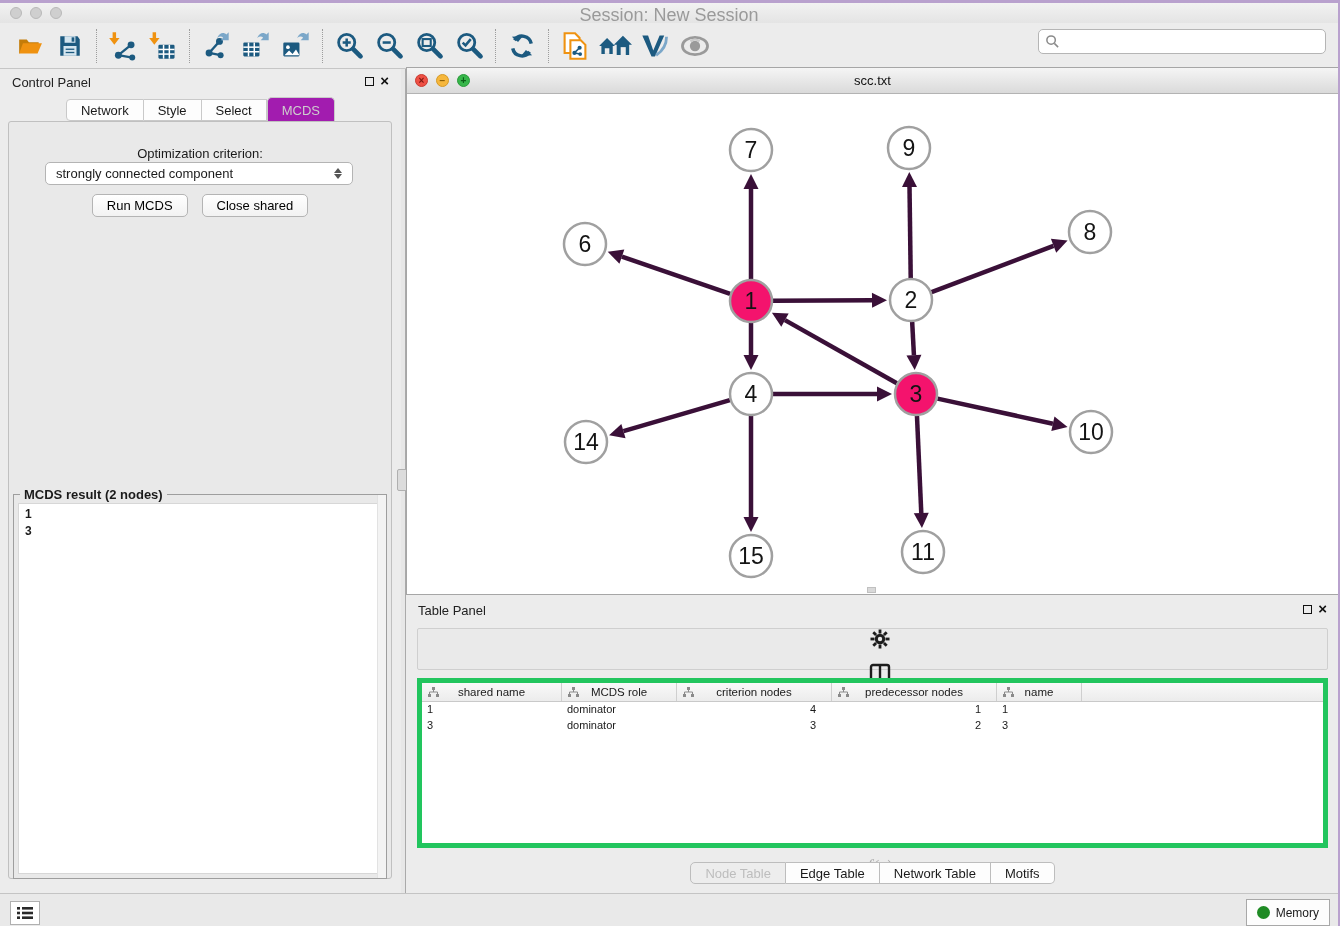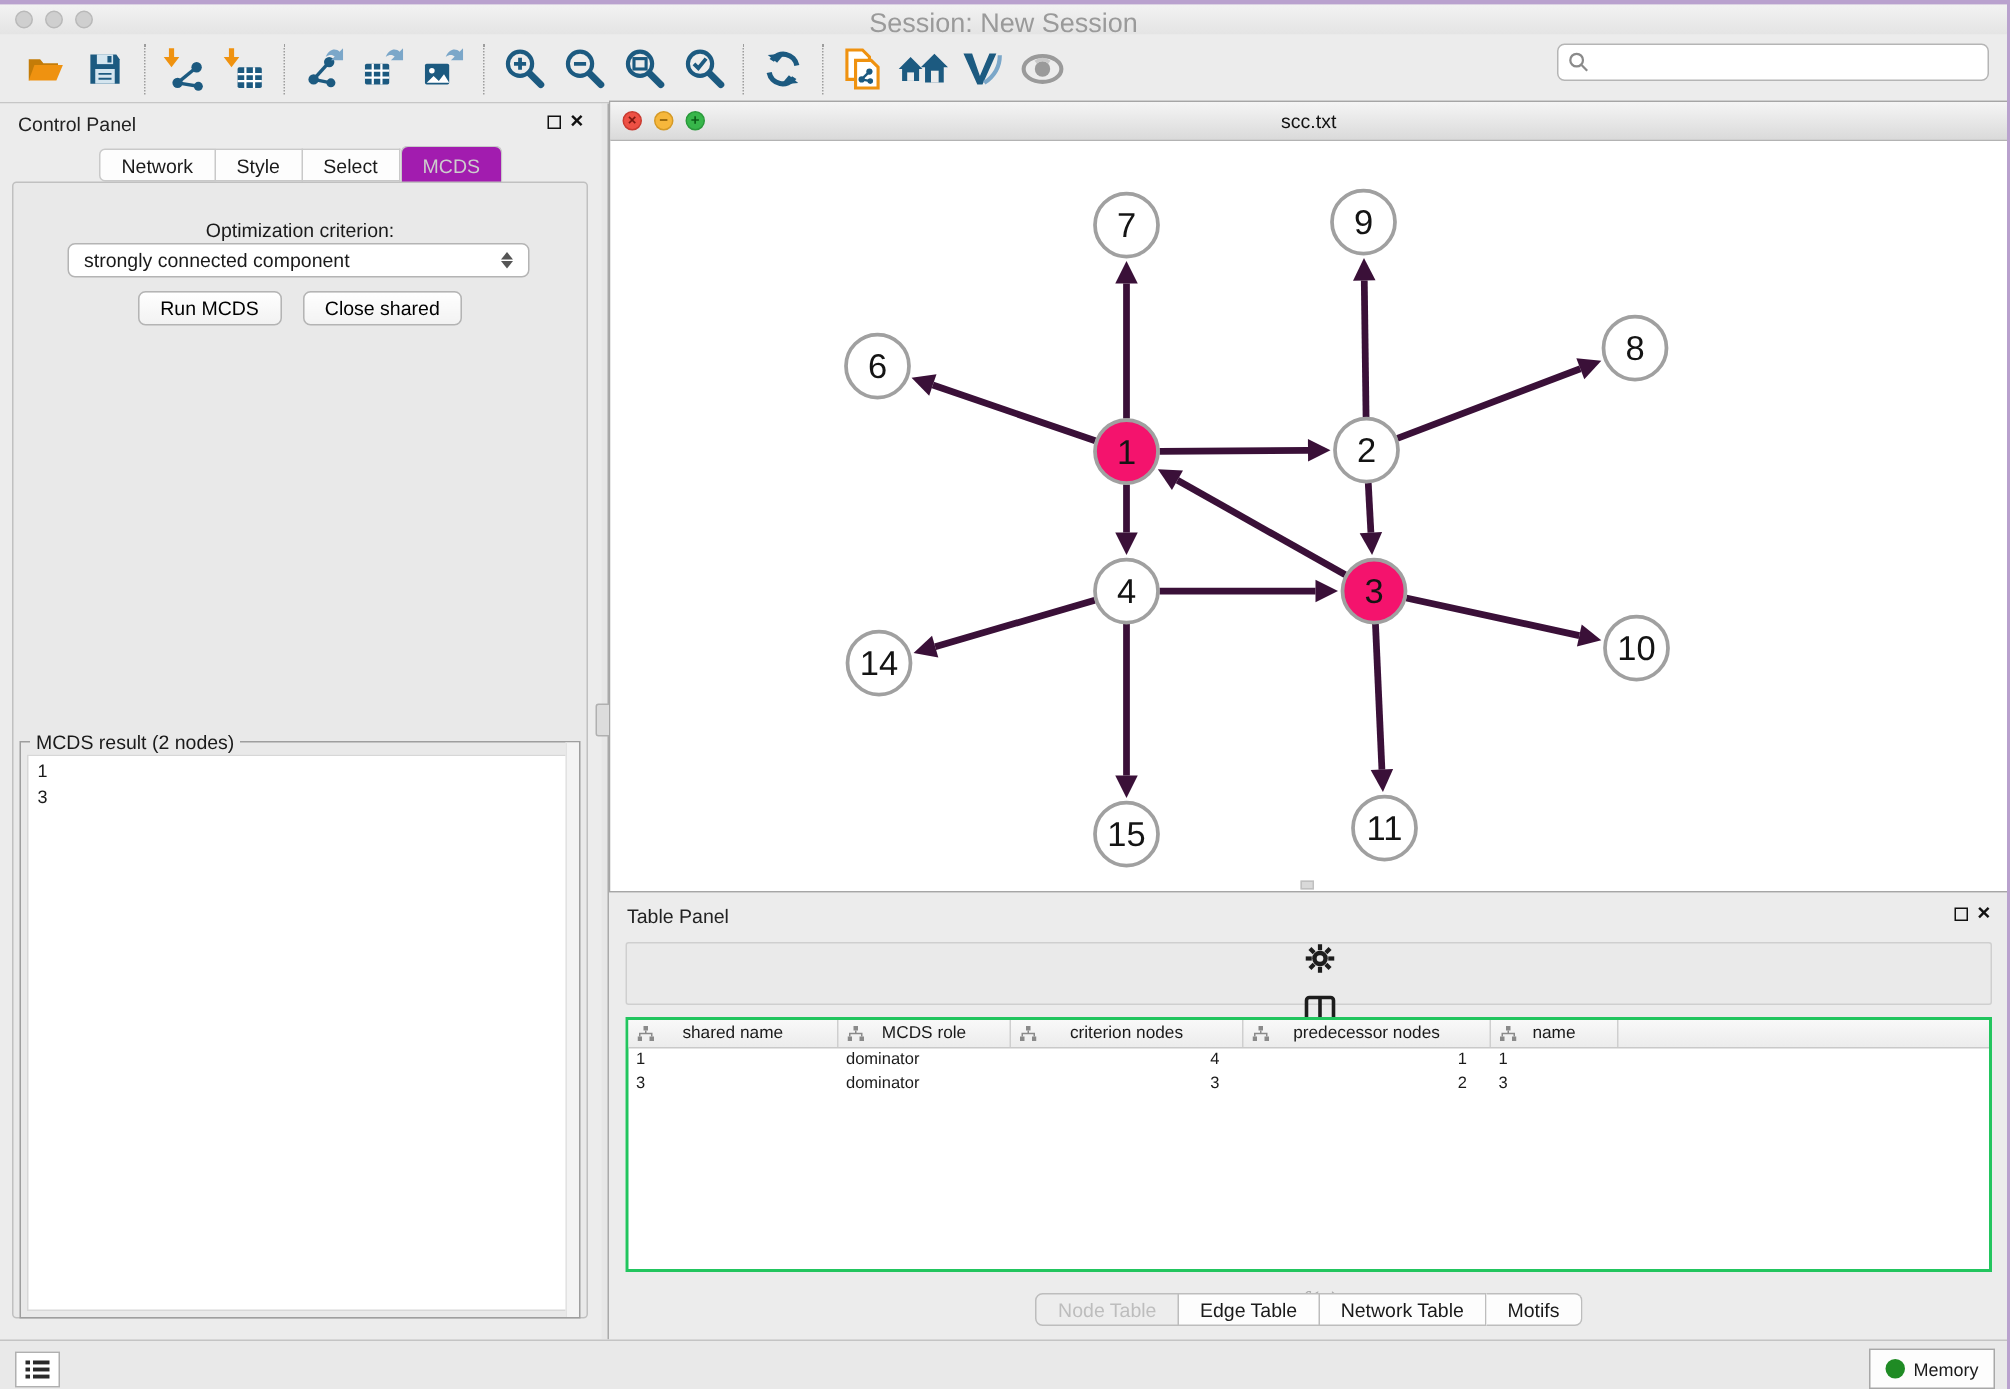--- a/index.html
+++ b/index.html
@@ -47,21 +47,21 @@
     border:1px solid #b4b4b4; border-radius:5px; font-size:13px; display:flex;
     align-items:center; padding:0 10px; }
   .dd-arrows { margin-left:auto; display:flex; flex-direction:column; gap:1px; }
   .dd-arrows span { width:0; height:0; border-left:4px solid transparent; border-right:4px solid transparent; }
   .dd-up { border-bottom:5px solid #555; }
   .dd-dn { border-top:5px solid #555; }
   .cp-btnrow { position:absolute; top:72px; width:100%; display:flex; justify-content:center; gap:14px; }
   .btn { background:linear-gradient(#ffffff,#f2f2f2); border:1px solid #b4b4b4; border-radius:5px;
     font-size:13px; padding:3px 14px; font-family:"Liberation Sans",sans-serif; }
   .result-fieldset { position:absolute; left:4px; top:372px; width:374px; height:385px;
-    border:1px solid #9e9e9e; }
+    border:1px solid #9e9e9e;font-weight:bold; }
   .result-legend { position:absolute; left:6px; top:-8px; background:#e9e9e9; padding:0 4px; font-size:13px; }
   .result-inner { position:absolute; left:4px; top:8px; right:4px; bottom:4px; background:#fff;
     border:1px solid #d7d7d7; font-size:12px; line-height:17px; padding:2px 6px; white-space:pre-line; }
   .result-scroll { position:absolute; right:0; top:0; bottom:0; width:9px; background:#f3f3f3; border-left:1px solid #e2e2e2; }
   
   .vdivider { position:absolute; left:401px; top:66px; width:5px; height:824px; background:#e7e7e7; border-right:1px solid #aaa; }
   .vdiv-handle { position:absolute; left:-4px; top:400px; width:12px; height:22px;
     background:#dcdcdc; border:1px solid #b0b0b0; border-radius:2px; }
   
   .net-window { position:absolute; left:406px; top:64px; width:933px; height:528px;
@@ -74,21 +74,21 @@
   .net-canvas { position:absolute; left:0; top:26px; width:931px; height:500px; background:#fff; }
   .canvas-handle { position:absolute; left:460px; bottom:1px; width:9px; height:6px; background:#d9d9d9; border:1px solid #c0c0c0; }
   
   .table-panel { position:absolute; left:406px; top:595px; width:933px; height:295px; background:#ececec; }
   .tp-toolbar { position:absolute; left:11px; top:30px; width:911px; height:42px;
     background:#eaeaea; border:1px solid #cfcfcf; border-radius:2px;
     display:flex; align-items:center; gap:14px; padding-left:14px;flex-direction:column; }
   .tp-tool { display:flex; align-items:center; justify-content:center; width:26px; height:26px; }
   .fx { font-family:"Liberation Serif",serif; font-style:italic; font-size:18px; color:#aaa; }
   .ttable { position:absolute; left:11px; top:80px; width:911px; height:170px;
-    background:#fff; border:2px solid #22c55e; }
+    background:#fff; border:5px solid #22c55e; }
   .thead { display:flex; height:19px; background:linear-gradient(#f9f9f9,#ececec); border-bottom:1px solid #c9c9c9; }
   .th { display:flex; align-items:center; justify-content:center; gap:5px; font-size:11.5px;
     border-right:1px solid #cfcfcf; position:relative; }
   .th .hicon { position:absolute; left:6px; top:4px; }
   .trow { display:flex; height:16px; font-size:11px; }
   .td { padding:1px 5px; overflow:hidden; white-space:nowrap; }
   .td.r { text-align:right; padding-right:16px; }
   .tp-tabs { position:absolute; left:0; top:264px; width:100%; display:flex; justify-content:center; }
   .btab { height:22px; padding:3px 14px; background:#fdfdfd; border:1px solid #bdbdbd; border-left:none; font-size:13px; }
   .btab:first-child { border-left:1px solid #bdbdbd; border-radius:5px 0 0 5px; }

